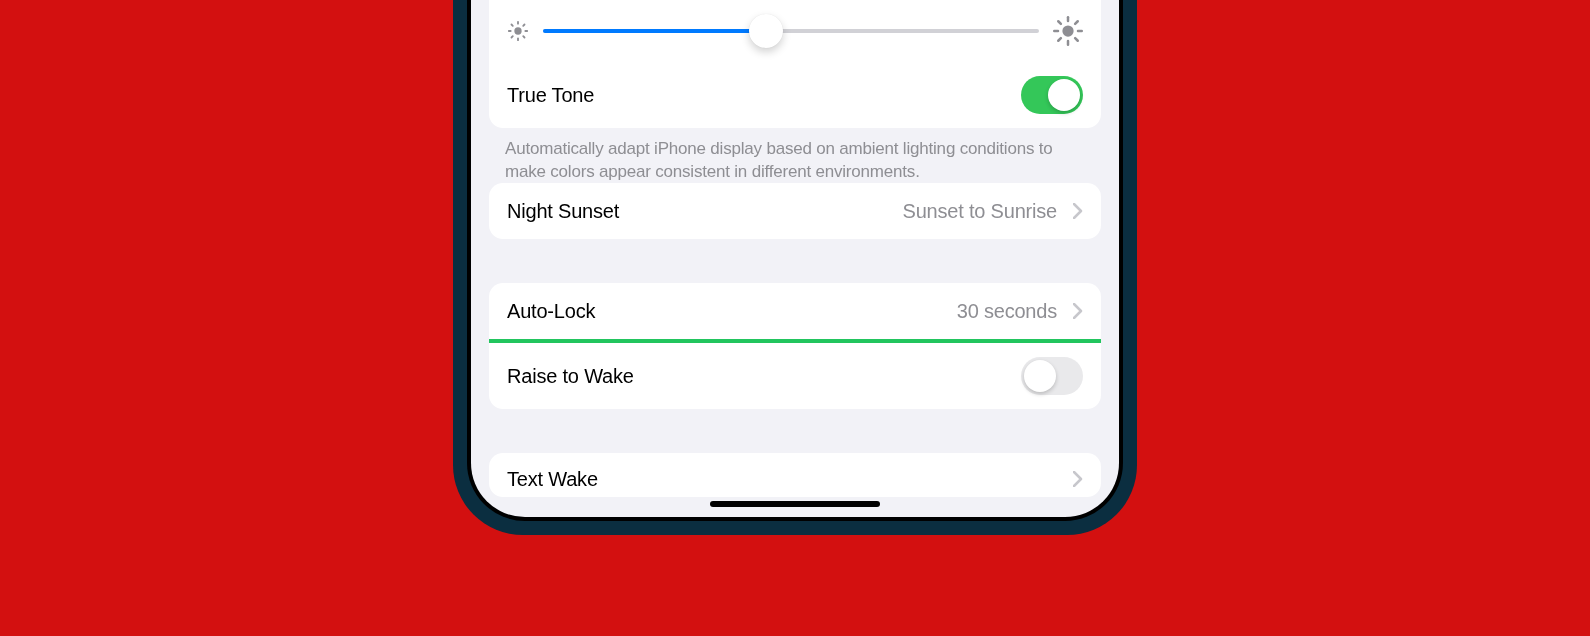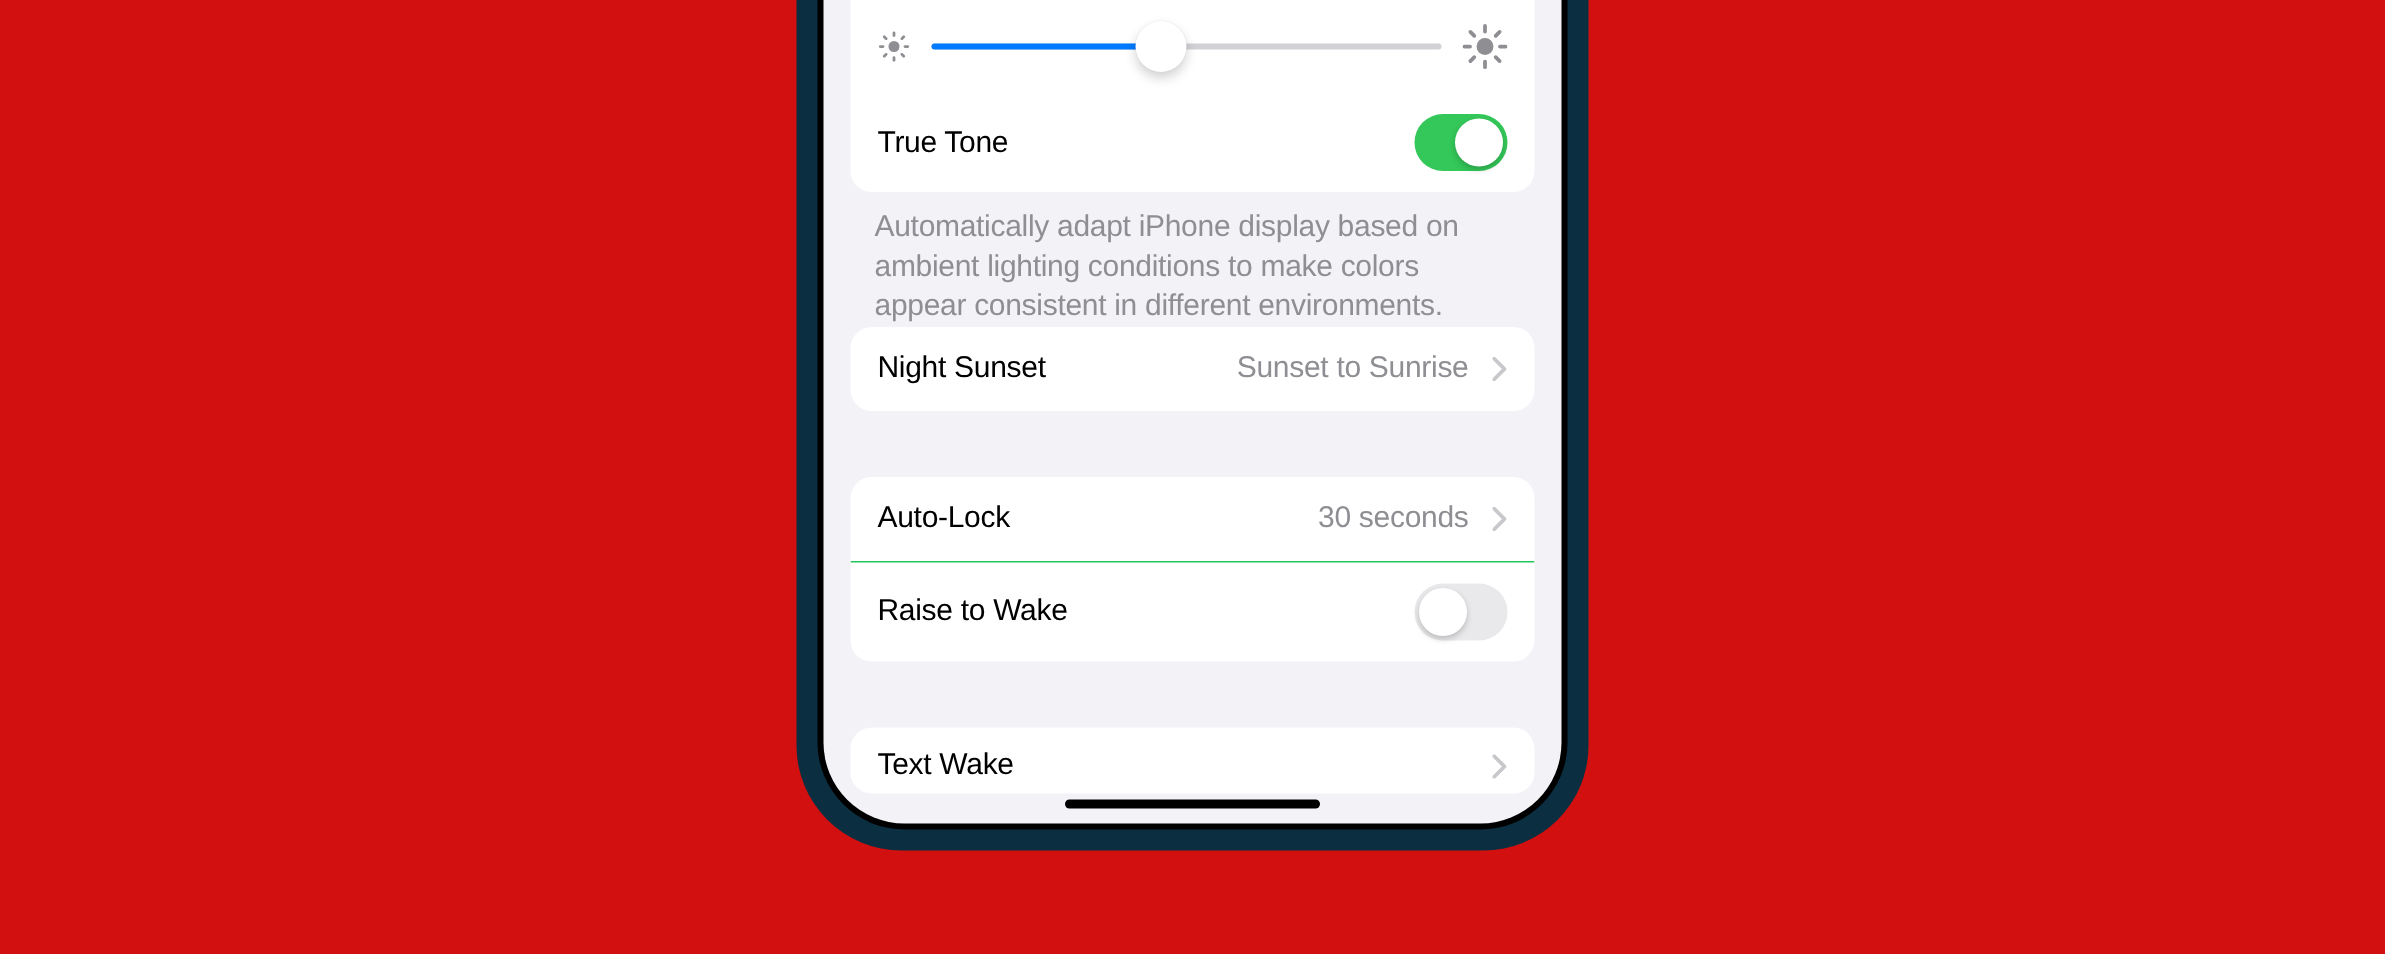--- a/index.html
+++ b/index.html
@@ -7,21 +7,21 @@
     width: 1590px;
     height: 636px;
     background: #d31010;
     display: flex;
     justify-content: center;
     align-items: flex-start;
     font-family: -apple-system, BlinkMacSystemFont, "Segoe UI", Helvetica, Arial, sans-serif;
     overflow: hidden;
   }
   .phone-frame {
-    width: 528px;
+    width: 684px;
     background: #0b2e40;
     border-radius: 0 0 70px 70px;
     padding: 0 14px 14px 14px;
     position: relative;
   }
   .phone-inner {
     background: #000;
     border-radius: 0 0 58px 58px;
     padding: 0 4px 4px 4px;
   }
@@ -38,40 +38,40 @@
     border-radius: 14px;
     overflow: hidden;
   }
   .group + .group { margin-top: 44px; }
   .row {
     display: flex;
     align-items: center;
     padding: 14px 18px;
     min-height: 56px;
   }
-  .row + .row { border-top: 1px solid #22c55e; }
+  .row + .row { border-top: 4px solid #22c55e; }
   .row-label {
     font-size: 20px;
     color: #000;
     flex: 1;
     letter-spacing: -0.2px;
   }
   .row-value {
     font-size: 20px;
     color: #8e8e93;
     margin-right: 16px;
     letter-spacing: -0.2px;
   }
   .chevron {
     color: #c7c7cc;
   }
   .chevron svg { display: block; }
   .footer-text {
     color: #8e8e93;
-    font-size: 20px;
+    font-size: 17px;
     line-height: 1.33;
     padding: 10px 34px 0 34px;
     letter-spacing: -0.2px;
   }
   
   .slider-row {
     display: flex;
     align-items: center;
     padding: 16px 18px 16px 18px;
     gap: 14px;

